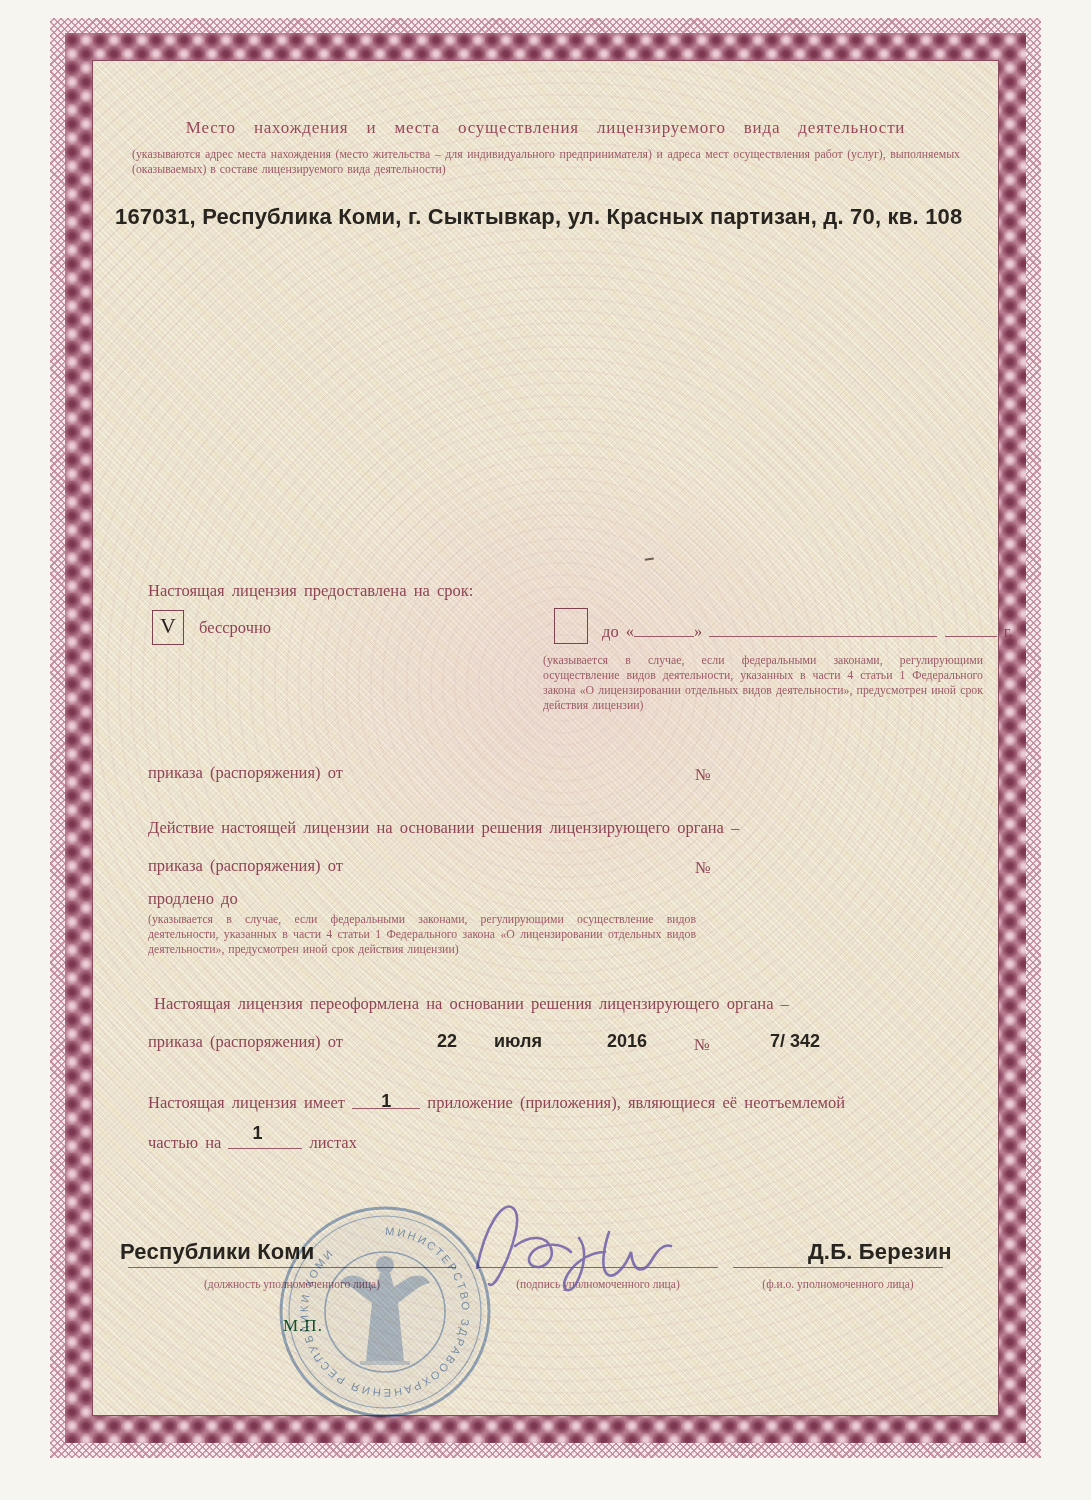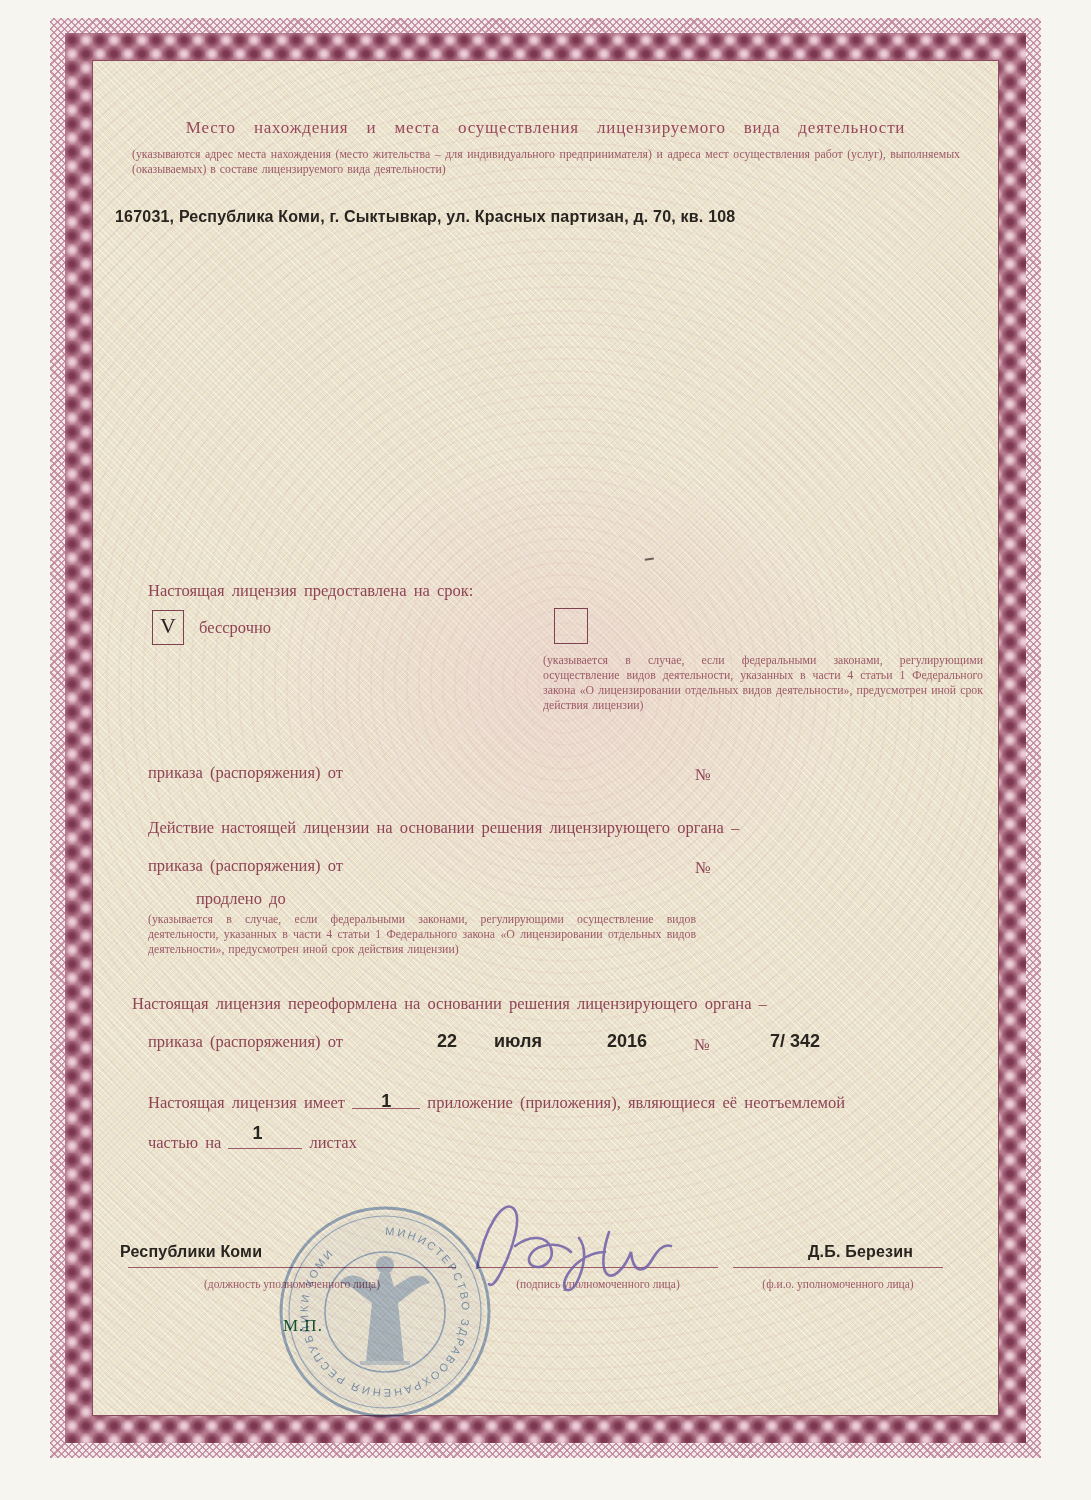--- a/index.html
+++ b/index.html
@@ -48,21 +48,21 @@
   
   .content{position:absolute;inset:0;}
   .ln{position:absolute;white-space:nowrap;color:var(--ink);}
   .serif{font-family:"Liberation Serif",serif;}
   .main{font-size:16.5px;word-spacing:3px;}
   .fine{
     font-size:11.8px;line-height:1.28;color:var(--ink-light);
     white-space:normal;text-align:justify;word-spacing:1px;
   }
   .sans-b{font-family:"Liberation Sans",sans-serif;font-weight:bold;color:var(--black);}
-  .addr{font-size:16px;line-height:28px;letter-spacing:.2px;}
+  .addr{font-size:22px;line-height:28px;letter-spacing:.2px;}
   .heading{
     left:94px;right:94px;text-align:center;
     font-size:17px;letter-spacing:.8px;word-spacing:13px;color:#97495a;
   }
   .blank{
     display:inline-block;border-bottom:1.3px solid #9a5a68;
     height:16px;vertical-align:baseline;text-align:center;
   }
   .cbx{
     position:absolute;border:1.5px solid #7d4150;box-sizing:border-box;
@@ -102,32 +102,38 @@
     <div class="stray"></div>
 
     <div class="ln serif main" style="left:148px;top:581px;">Настоящая лицензия предоставлена на срок:</div>
 
     <div class="cbx" style="left:152px;top:610px;width:32px;height:35px;">
       <span>V</span>
     </div>
     <div class="ln serif main" style="left:199px;top:618px;">бессрочно</div>
 
     <div class="cbx" style="left:554px;top:608px;width:34px;height:36px;"></div>
+    <div class="ln serif main" style="left:602px;top:620px;">
+      <span>до «</span><span class="blank" style="width:60px;"></span><span>»</span>
+      <span class="blank" style="width:228px;"></span>
+      <span class="blank" style="width:52px;"></span>
+      <span>г.</span>
+    </div>
     <div class="ln fine serif" style="left:543px;top:653px;width:440px;">(указывается в случае, если федеральными законами, регулирующими осуществление видов деятельности, указанных в части 4 статьи 1 Федерального закона «О лицензировании отдельных видов деятельности», предусмотрен иной срок действия лицензии)</div>
 
     <div class="ln serif main" style="left:148px;top:763px;">приказа (распоряжения)  от</div>
     <div class="num-sign" style="left:695px;top:765px;">№</div>
 
     <div class="ln serif main" style="left:148px;top:818px;">Действие настоящей лицензии на основании решения лицензирующего органа –</div>
     <div class="ln serif main" style="left:148px;top:856px;">приказа (распоряжения)  от</div>
     <div class="num-sign" style="left:695px;top:858px;">№</div>
-    <div class="ln serif main" style="left:148px;top:889px;margin-left:48px;">продлено до</div>
+    <div class="ln serif main" style="left:148px;top:889px;">продлено до</div>
     <div class="ln fine serif" style="left:148px;top:912px;width:548px;">(указывается в случае, если федеральными законами, регулирующими осуществление видов деятельности, указанных в части 4 статьи 1 Федерального закона «О лицензировании отдельных видов деятельности», предусмотрен иной срок действия лицензии)</div>
 
-    <div class="ln serif main" style="left:132px;top:994px;">Настоящая лицензия переоформлена на основании решения лицензирующего органа –</div>
+    <div class="ln serif main" style="left:154px;top:994px;">Настоящая лицензия переоформлена на основании решения лицензирующего органа –</div>
     <div class="ln serif main" style="left:148px;top:1032px;">приказа (распоряжения) от</div>
     <div class="ln val" style="left:420px;top:1031px;margin-left:17px;">22</div>
     <div class="ln val" style="left:494px;top:1031px;">июля</div>
     <div class="ln val" style="left:607px;top:1031px;">2016</div>
     <div class="num-sign" style="left:694px;top:1035px;">№</div>
     <div class="ln val" style="left:770px;top:1031px;">7/ 342</div>
 
     <div class="ln serif main" style="left:148px;top:1092px;">
       <span>Настоящая лицензия имеет</span>
       <span class="blank" style="width:68px;"><span class="val" style="display:inline-block;transform:translateY(-1px);">1</span></span>

